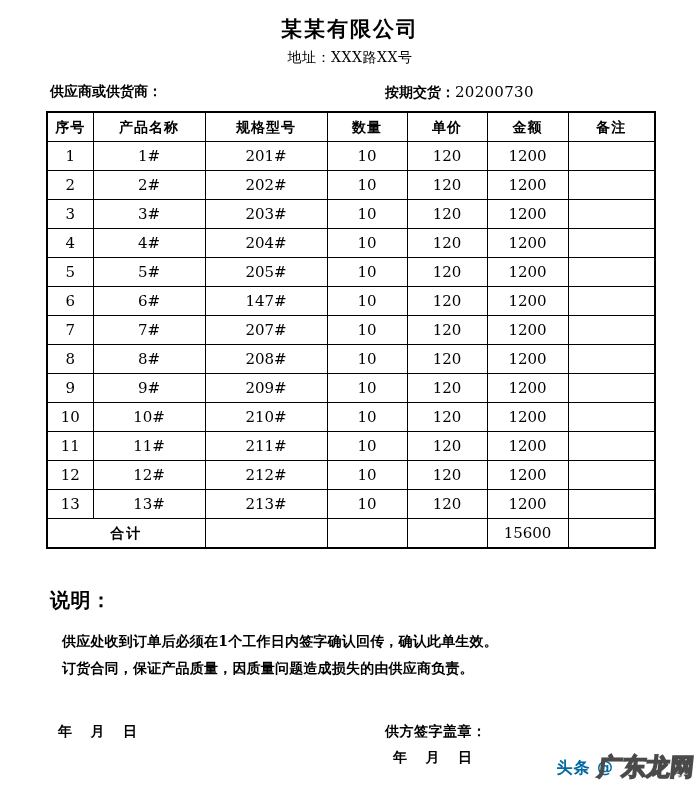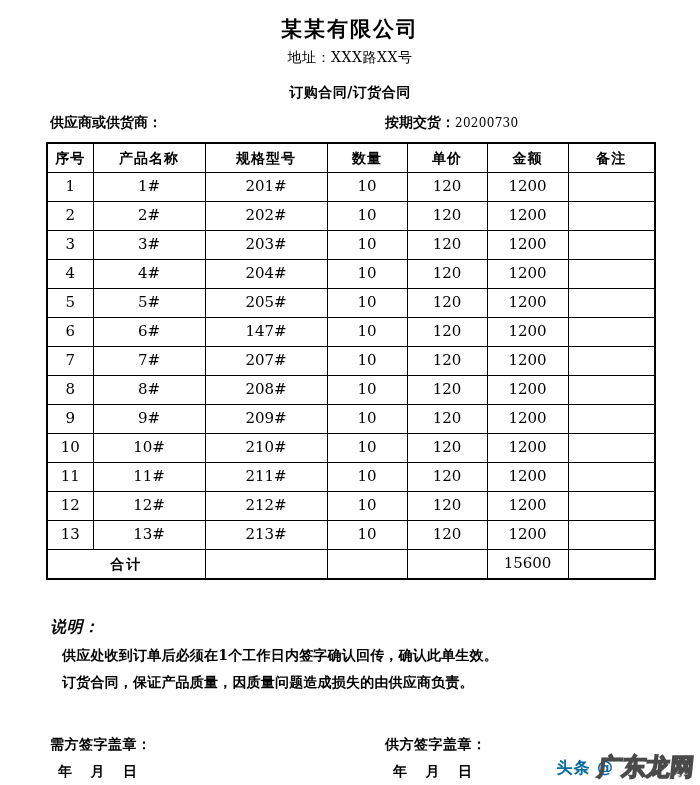--- a/index.html
+++ b/index.html
@@ -67,21 +67,21 @@
     white-space: nowrap;
   }
   .meta-contract {
     position: absolute;
     left: 385px;
     top: 0;
     white-space: nowrap;
   }
   .meta-contract .meta-value {
     font-weight: normal;
-    font-size: 12px;
+    font-size: 15px;
     letter-spacing: 0.3px;
   }
 
   
   .table-wrap {
     padding: 2px 46px;
   }
   table.order-table {
     border-collapse: collapse;
     width: 608px;
@@ -123,26 +123,25 @@
     font-weight: normal;
     font-size: 15px;
   }
 
   
   .notes {
     padding: 0 46px;
     margin-top: 30px;
   }
   .notes-title {
-    font-size: 16px;
+    font-size: 20px;
     font-weight: bold;
     line-height: 1.9;
-    margin: 0 0 0 4px;
+    margin: 0 0 9px 4px;
     letter-spacing: 0.5px;
-    font-style: italic;
   }
   .notes-line {
     font-size: 14px;
     font-weight: bold;
     line-height: 1.9;
     margin: 0 0 0 16px;
     letter-spacing: 0.2px;
     white-space: nowrap;
   }
 
@@ -226,21 +225,20 @@
 </head>
 <body>
 
 <div class="page">
 
   <div class="doc-header">
     <div class="company-title">某某有限公司</div>
     <div class="company-address">
       <span>地址：</span><span>XXX路XX号</span>
     </div>
-    <div class="doc-type">订购合同/订货合同</div>
   </div>
 
   <div class="meta-row">
     <div class="meta-supplier">
       <span>供应商或供货商：</span>
     </div>
     <div class="meta-contract">
       <span>按期交货：</span><span class="meta-value">20200730</span>
     </div>
   </div>
@@ -398,21 +396,20 @@
   </div>
 
   <div class="notes">
     <div class="notes-title">说明：</div>
     <div class="notes-line">供应处收到订单后必须在1个工作日内签字确认回传，确认此单生效。</div>
     <div class="notes-line">订货合同，保证产品质量，因质量问题造成损失的由供应商负责。</div>
   </div>
 
   <div class="signatures">
     <div class="sign-block left">
-      <span class="sign-label">需方签字盖章：</span>
       <span class="sign-date">
         <span>年</span><span class="gap"></span><span>月</span><span class="gap"></span><span>日</span>
       </span>
     </div>
     <div class="sign-block right">
       <span class="sign-label">供方签字盖章：</span>
       <span class="sign-date">
         <span>年</span><span class="gap"></span><span>月</span><span class="gap"></span><span>日</span>
       </span>
     </div>

